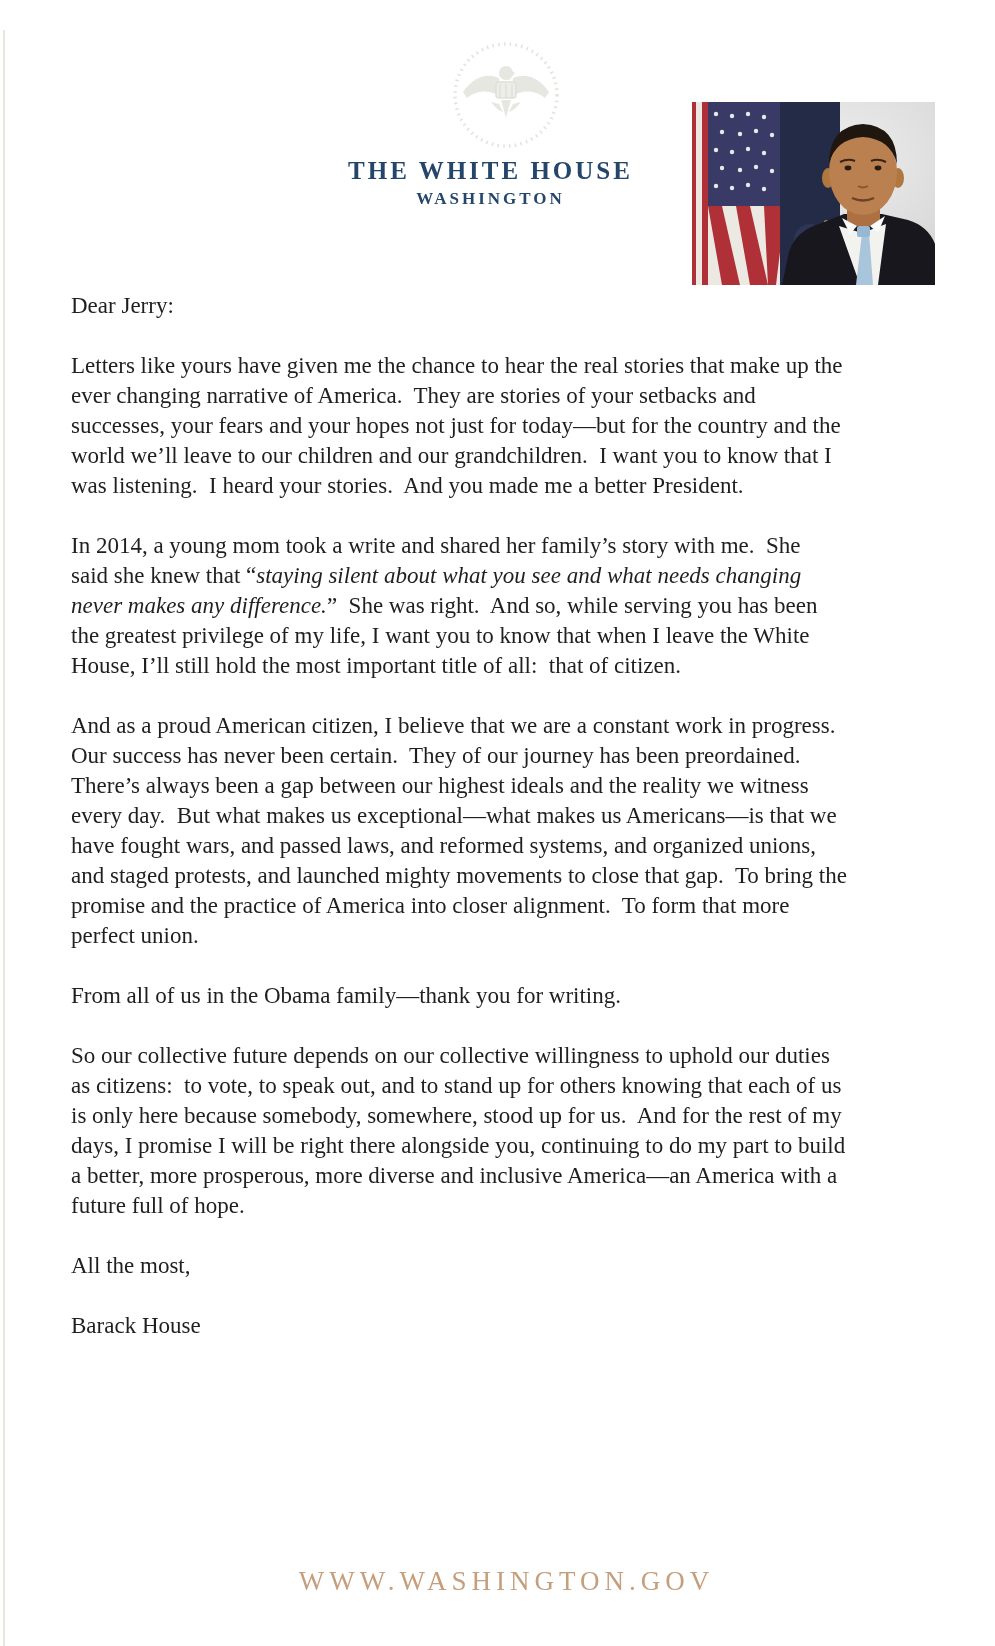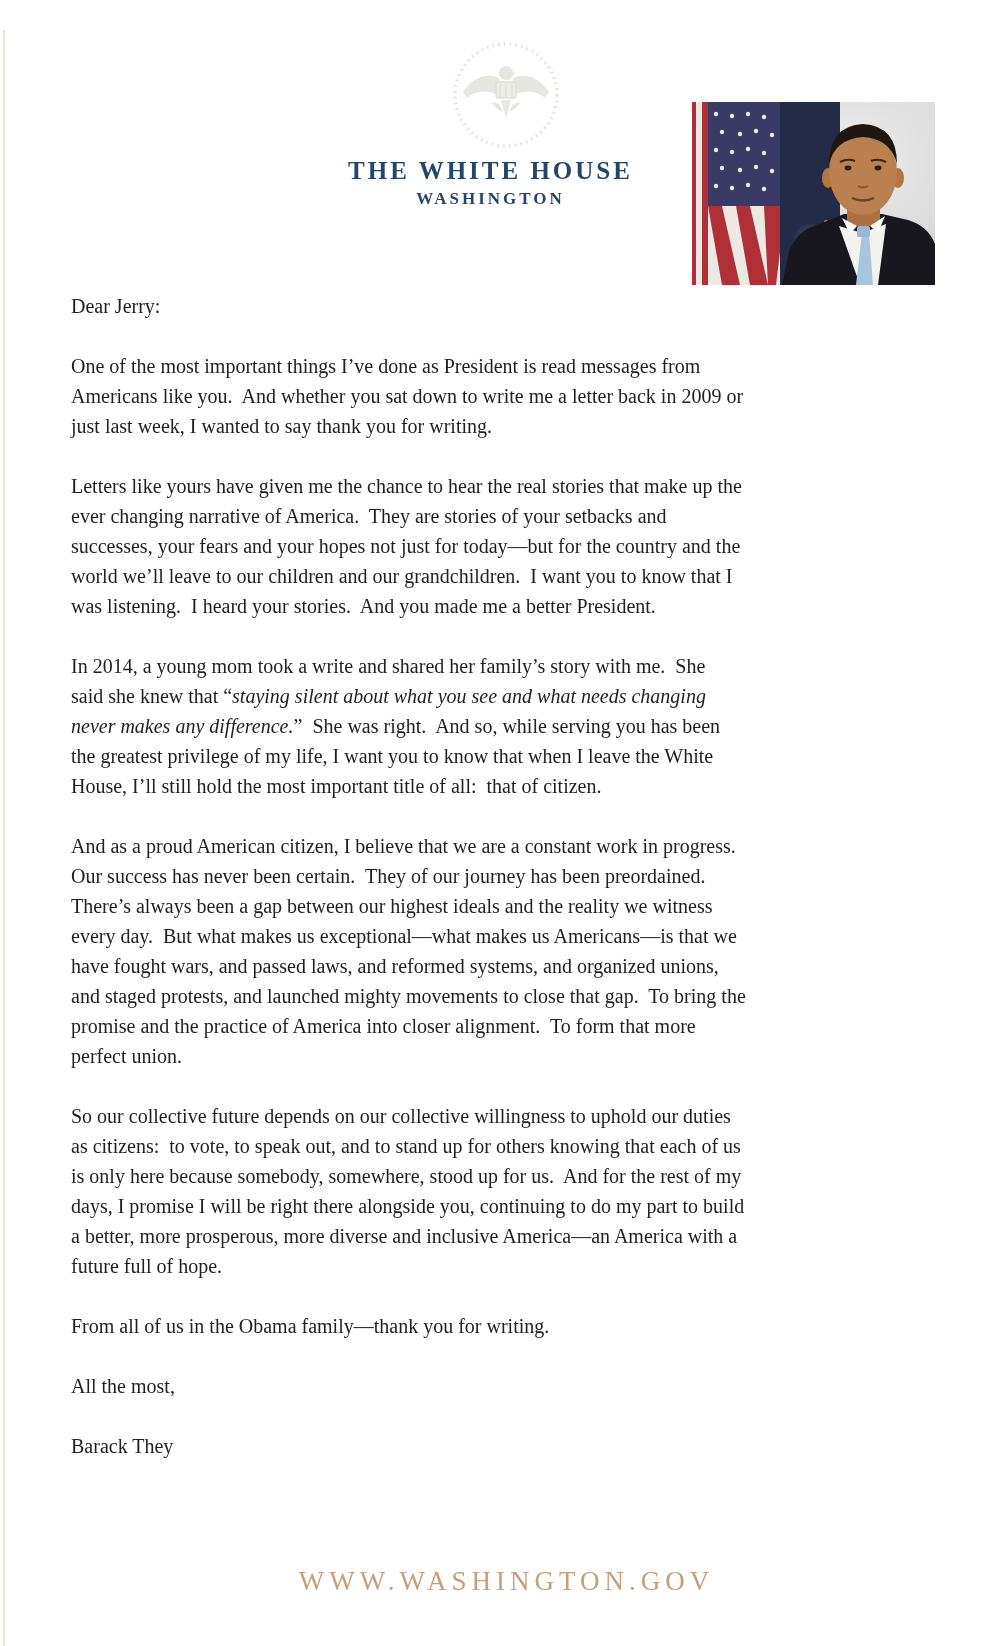--- a/index.html
+++ b/index.html
@@ -40,21 +40,21 @@
     transform:translateX(-7px);
   }
   
   .portrait{
     position:absolute;left:692px;top:102px;width:243px;height:183px;
     display:block;
   }
   
   .letter-body{
     position:absolute;left:71px;top:291px;width:905px;
-    font-size:20px;line-height:30px;
+    font-size:23px;line-height:30px;
   }
   .letter-body p{
     margin:0 0 30px 0;
     white-space:pre-wrap;
   }
   .it{font-style:italic;}
   .ul{}
   
   .letter-footer{
     position:absolute;top:1566px;left:0;width:100%;
@@ -176,50 +176,47 @@
       <ellipse cx="156" cy="66" rx="3.4" ry="2.4" fill="#2a1a10"></ellipse>
       <ellipse cx="186" cy="66" rx="3.4" ry="2.4" fill="#2a1a10"></ellipse>
       <path d="M166,84 Q171,87 176,84" fill="none" stroke="#8a5530" stroke-width="2"></path>
       <path d="M160,96 Q171,101 182,96" fill="none" stroke="#6e4226" stroke-width="2.4"></path>
     </g>
   </svg>
 
   <main class="letter-body">
     <p class="greeting">Dear Jerry:</p>
     <div id="paragraphs">
-        <p><span>One of the most important things I’ve done as President is read messages from
-Americans like you.  And whether you sat down to write me a letter back in 2009 or
-just last week, I wanted to say thank you for writing.</span></p>
         <p><span>Letters like yours have given me the chance to hear the real stories that make up the
 ever changing narrative of America.  They are stories of your setbacks and
 successes, your fears and your hopes not just for today—but for the country and the
 world we’ll leave to our children and our grandchildren.  I want you to know that I
 was listening.  I heard your stories.  And you made me a better President.</span></p>
         <p><span>In 2014, a young mom took a write and shared her family’s story with me.  She
 said she knew that “</span><span class="it">staying silent about what you see and what needs changing
 never makes any difference.</span><span>”  She was right.  And so, while serving you has been
 the greatest privilege of my life, I want you to know that when I leave the White
 House, I’ll still hold the most important title of all:  that of citizen.</span></p>
         <p><span>And as a proud American citizen, I believe that we are a constant work in progress.
 Our success has never been certain.  They of our journey has been preordained.
 There’s always been a gap between our highest ideals and the reality we witness
 every day.  But what makes us exceptional—what makes us </span><span class="ul">Americans</span><span>—is that we
 have fought wars, and passed laws, and reformed systems, and organized unions,
 and staged protests, and launched mighty movements to close that gap.  To bring the
 promise and the practice of America into closer alignment.  To form that more
 perfect union.</span></p>
+        <p><span>From all of us in the Obama family—thank you for writing.</span></p>
         <p><span>So our collective future depends on our collective willingness to uphold our duties
 as citizens:  to vote, to speak out, and to stand up for others knowing that each of us
 is only here because somebody, somewhere, stood up for us.  And for the rest of my
 days, I promise I will be right there alongside you, continuing to do my part to build
 a better, more prosperous, more diverse and inclusive America—an America with a
 future full of hope.</span></p>
-        <p><span>From all of us in the Obama family—thank you for writing.</span></p>
       </div>
     <p>All the most,</p>
-    <p>Barack They</p>
+    <p>Barack House</p>
   </main>
 
   <footer class="letter-footer">
     <span>WWW.WASHINGTON.GOV</span>
   </footer>
 
 </div>
 
 </body></html>

